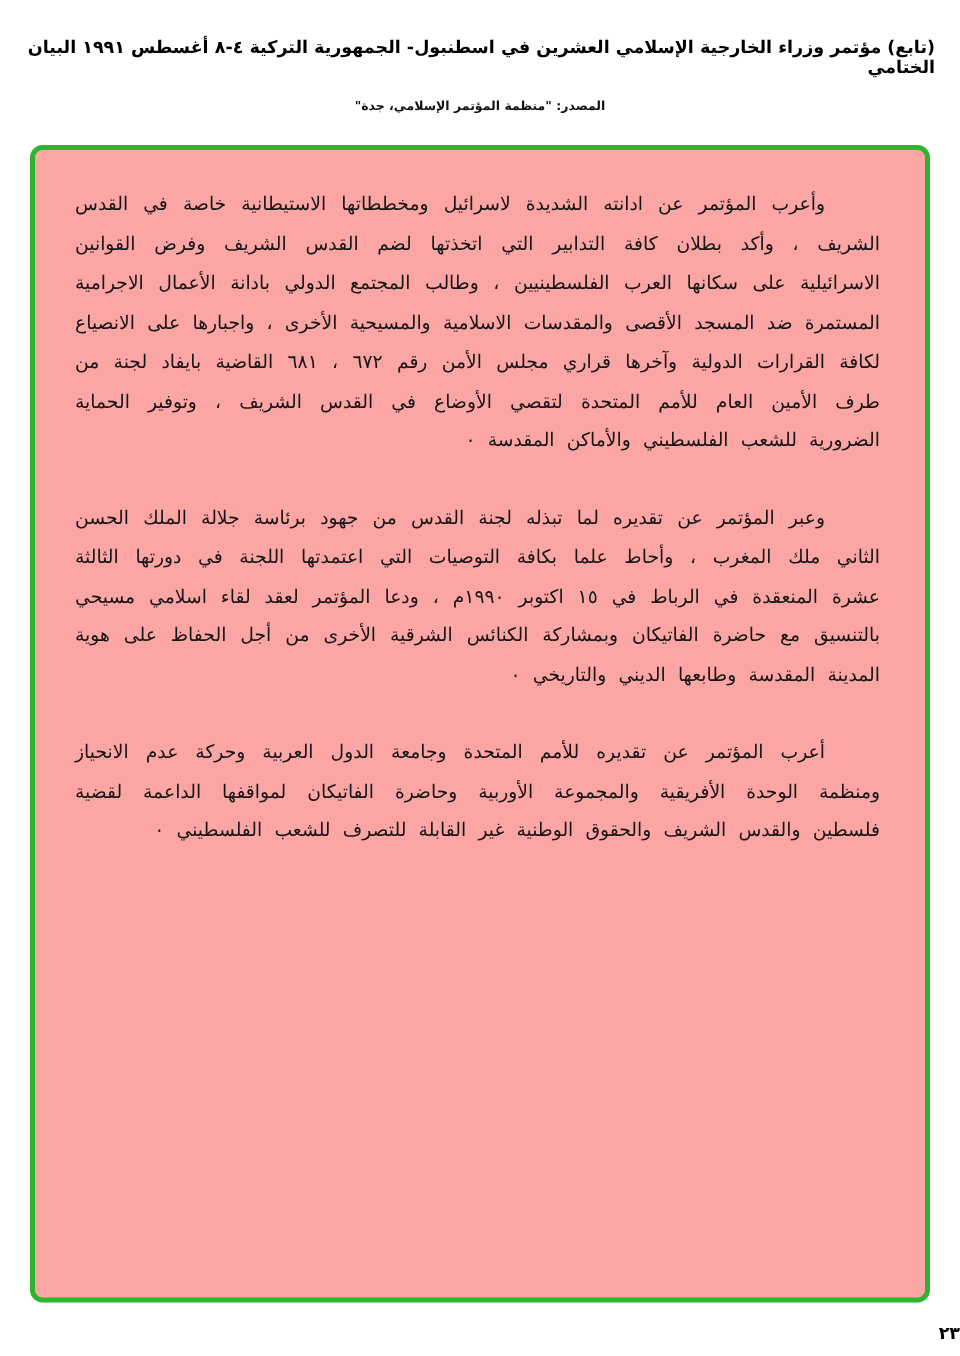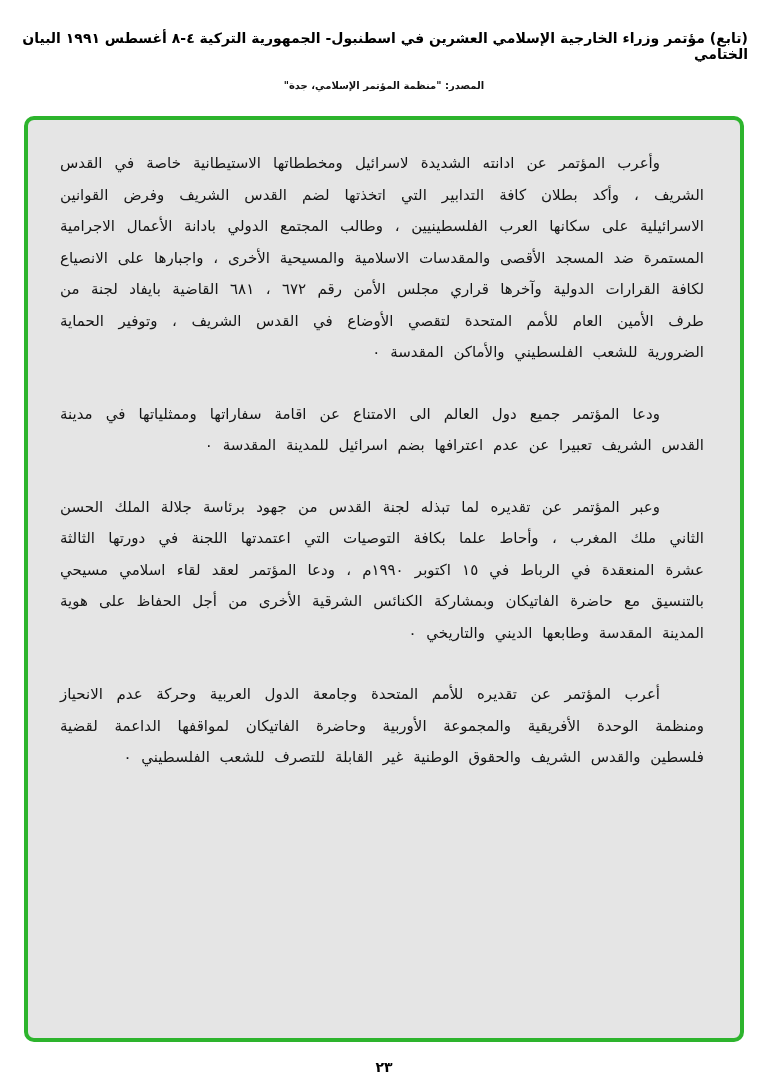--- a/index.html
+++ b/index.html
@@ -44,60 +44,58 @@
     position: absolute;
     top: 116px;
     left: 24px;
     width: 720px;
     height: 926px;
     border: 4px solid #2db42d;
     border-radius: 10px;
     padding: 28px 36px 18px 32px;
     direction: rtl;
     overflow: hidden;
-    background: #e5e5e5;
+    background: #fca5a5;
   }
   .para {
     margin: 0 0 30px 0;
     direction: rtl;
     text-align: justify;
     text-align-last: right;
     font-size: 15px;
     line-height: 2.1;
     color: #151515;
     text-indent: 44px;
     word-spacing: 5px;
   }
   .para:last-child {
     margin-bottom: 12px;
   }
   .page-number {
     position: absolute;
     bottom: 10px;
     left: 0;
     right: 0;
-    text-align: center;
     font-size: 14px;
     font-weight: 700;
     color: #000000;
     direction: rtl;
   }
 </style>
 </head>
 <body>
 
 <div class="page">
 
   <div class="doc-header">
     <div class="doc-title">(تابع) مؤتمر وزراء الخارجية الإسلامي العشرين في اسطنبول- الجمهورية التركية ٤-٨ أغسطس ١٩٩١ البيان الختامي</div>
     <div class="doc-source">المصدر: "منظمة المؤتمر الإسلامي، جدة"</div>
   </div>
 
   <div class="content-frame">
     <p class="para">وأعرب المؤتمر عن ادانته الشديدة لاسرائيل ومخططاتها الاستيطانية خاصة في القدس الشريف ، وأكد بطلان كافة التدابير التي اتخذتها لضم القدس الشريف وفرض القوانين الاسرائيلية على سكانها العرب الفلسطينيين ، وطالب المجتمع الدولي بادانة الأعمال الاجرامية المستمرة ضد المسجد الأقصى والمقدسات الاسلامية والمسيحية الأخرى ، واجبارها على الانصياع لكافة القرارات الدولية وآخرها قراري مجلس الأمن رقم ٦٧٢ ، ٦٨١ القاضية بايفاد لجنة من طرف الأمين العام للأمم المتحدة لتقصي الأوضاع في القدس الشريف ، وتوفير الحماية الضرورية للشعب الفلسطيني والأماكن المقدسة ٠</p>
-    <p class="para">ودعا المؤتمر جميع دول العالم الى الامتناع عن اقامة سفاراتها وممثلياتها في مدينة القدس الشريف تعبيرا عن عدم اعترافها بضم اسرائيل للمدينة المقدسة ٠</p>
     <p class="para">وعبر المؤتمر عن تقديره لما تبذله لجنة القدس من جهود برئاسة جلالة الملك الحسن الثاني ملك المغرب ، وأحاط علما بكافة التوصيات التي اعتمدتها اللجنة في دورتها الثالثة عشرة المنعقدة في الرباط في ١٥ اكتوبر ١٩٩٠م ، ودعا المؤتمر لعقد لقاء اسلامي مسيحي بالتنسيق مع حاضرة الفاتيكان وبمشاركة الكنائس الشرقية الأخرى من أجل الحفاظ على هوية المدينة المقدسة وطابعها الديني والتاريخي ٠</p>
     <p class="para">أعرب المؤتمر عن تقديره للأمم المتحدة وجامعة الدول العربية وحركة عدم الانحياز ومنظمة الوحدة الأفريقية والمجموعة الأوربية وحاضرة الفاتيكان لمواقفها الداعمة لقضية فلسطين والقدس الشريف والحقوق الوطنية غير القابلة للتصرف للشعب الفلسطيني ٠</p>
   </div>
 
   <div class="page-number">٢٣</div>
 
 </div>
 
 </body></html>

